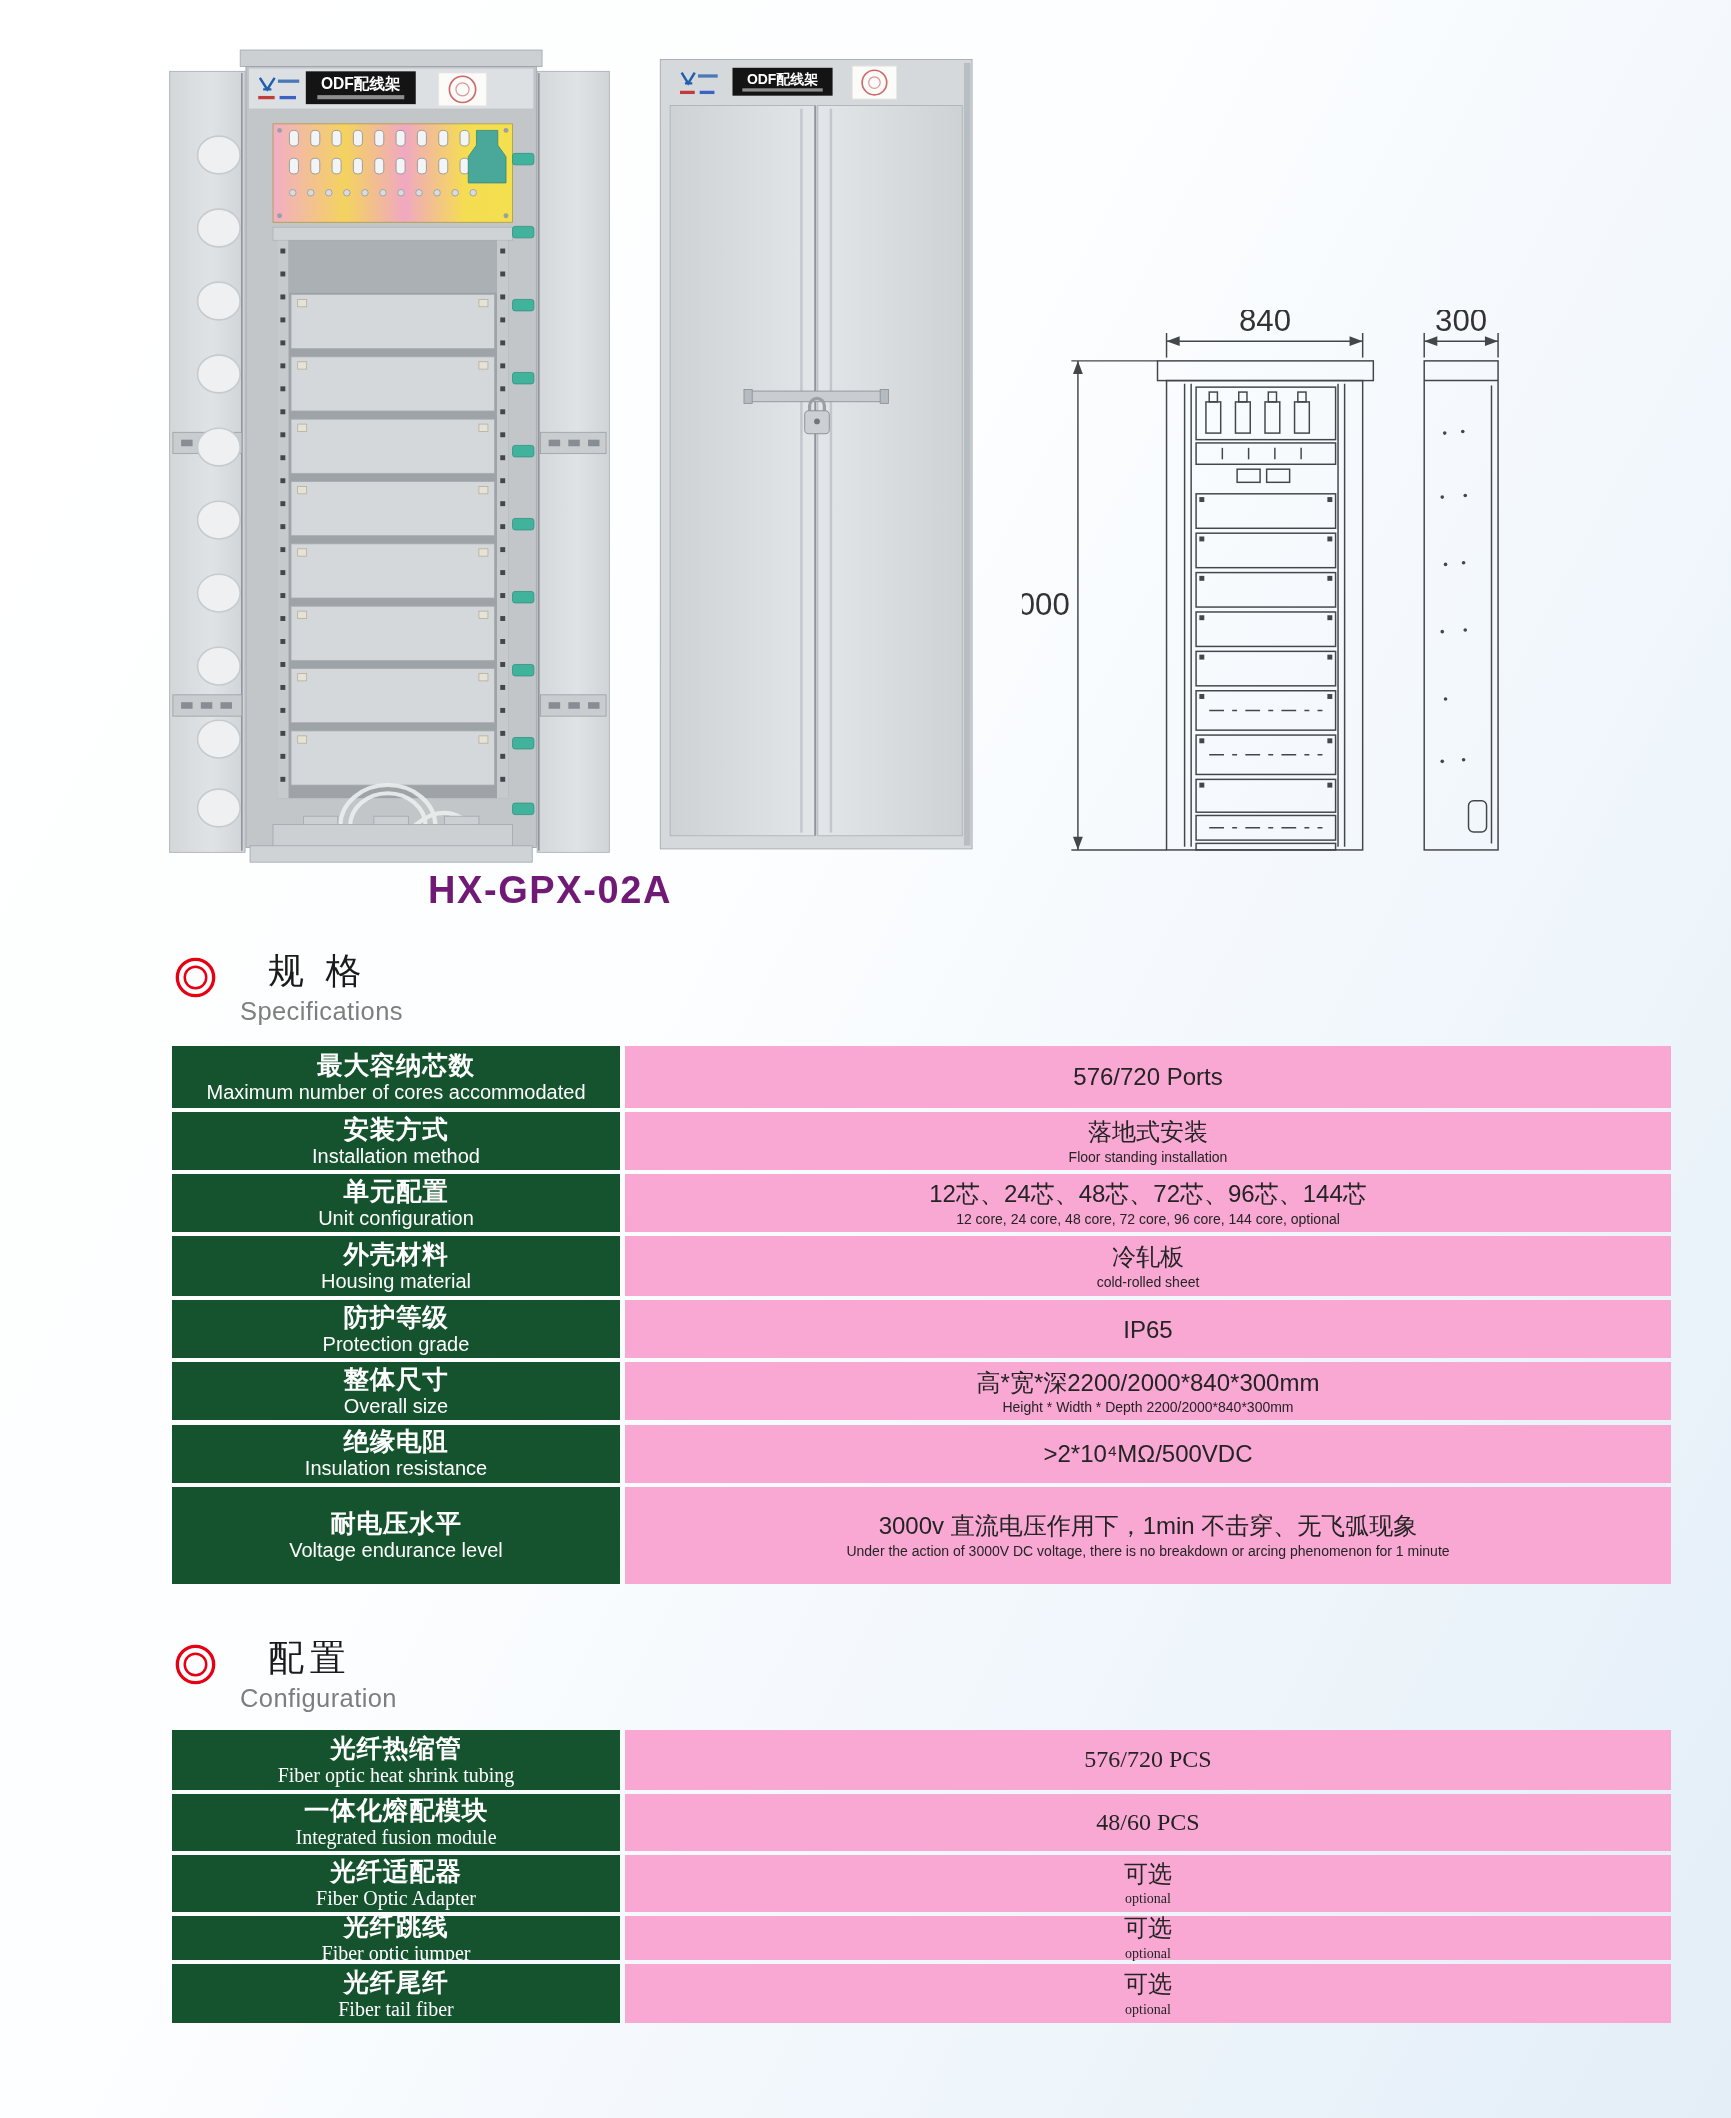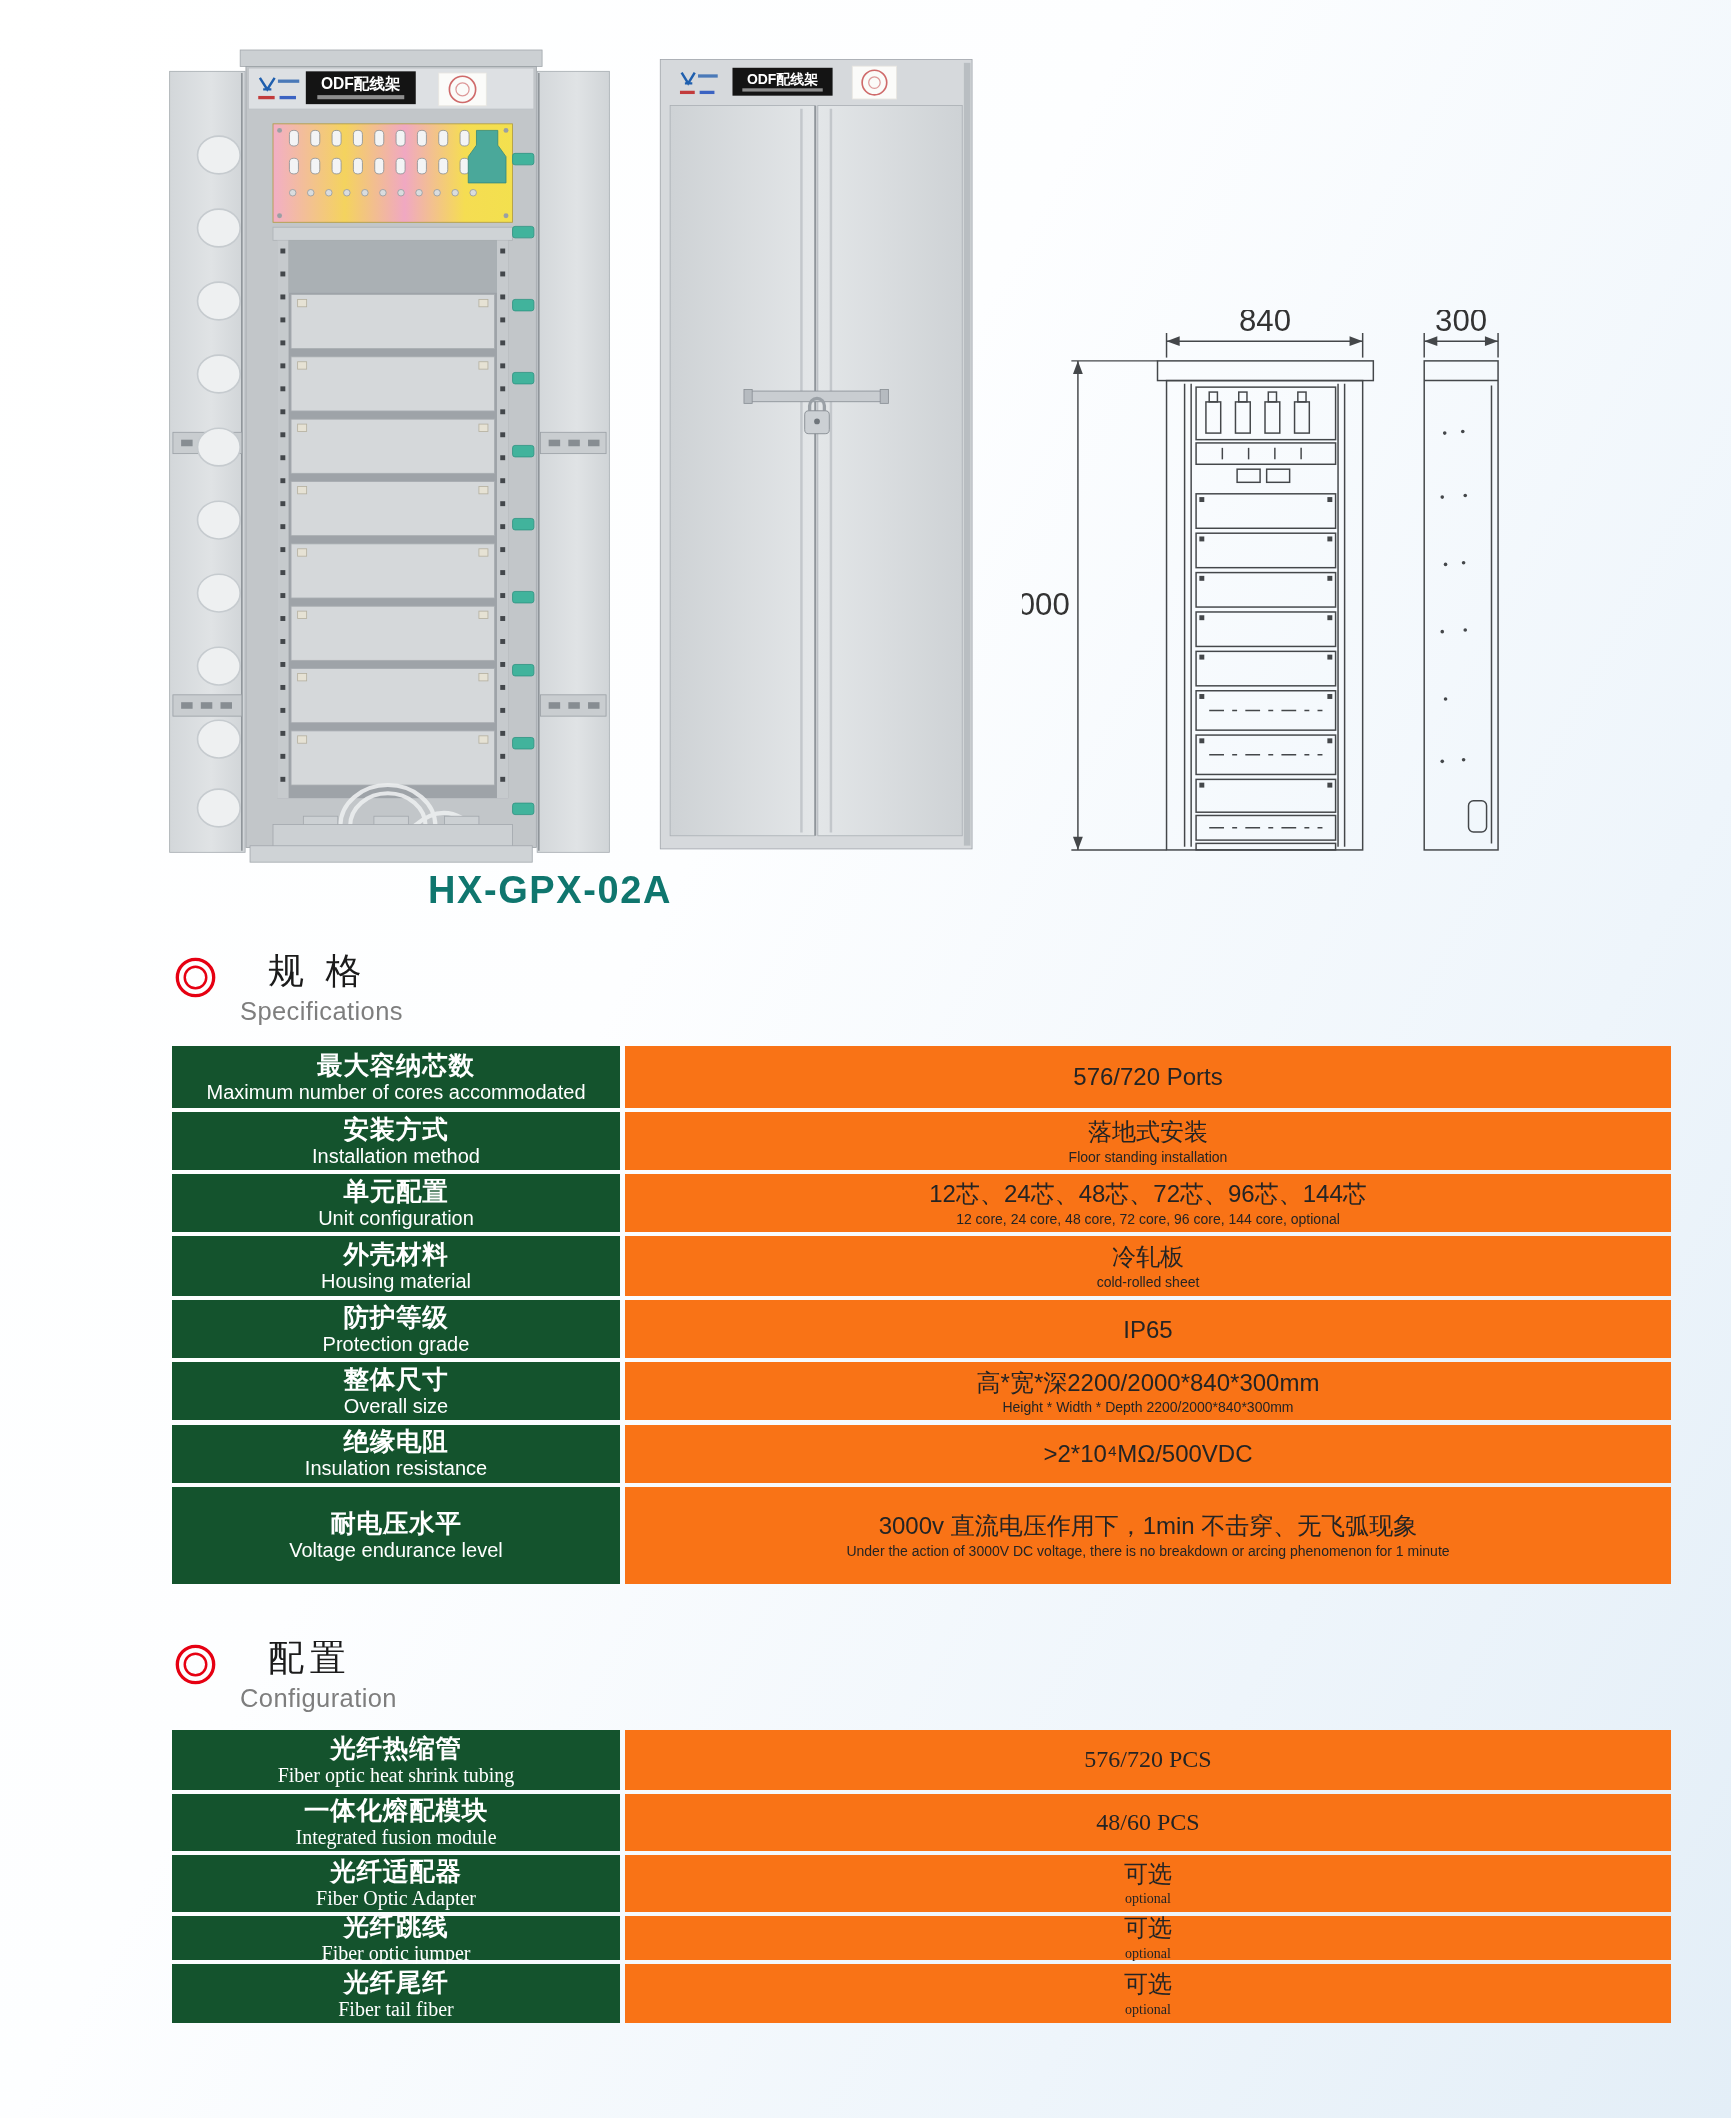--- a/index.html
+++ b/index.html
@@ -20,21 +20,21 @@
   
   .data-table{position:absolute;left:172px;width:1499px;display:flex;flex-direction:column;gap:4.1px;}
   .trow{display:flex;gap:5px;}
   .tlabel{
     width:448px;flex:0 0 448px;background:#14532d;color:#ffffff;
     display:flex;flex-direction:column;justify-content:center;align-items:center;text-align:center;
   }
   .tlabel .zh{font-size:25.5px;font-weight:bold;line-height:1.22;letter-spacing:0.8px;}
   .tlabel .en{font-size:20px;line-height:1.18;}
   .tvalue{
-    flex:1;background:#f97316;color:#242424;
+    flex:1;background:#f9a8d4;color:#242424;
     display:flex;flex-direction:column;justify-content:center;align-items:center;text-align:center;
   }
   .tvalue .v1{font-size:24px;line-height:1.32;}
   .tvalue .v2{font-size:14px;line-height:1.3;max-width:862px;}
 
   #spec-table{top:1046px;}
   #spec-table .trow:nth-child(1){height:62px;}
   #spec-table .trow:nth-child(2){height:58px;}
   #spec-table .trow:nth-child(3){height:58px;}
   #spec-table .trow:nth-child(4){height:60px;}
@@ -47,21 +47,21 @@
   #config-table{top:1730px;font-family:Liberation Serif, serif;}
   #config-table .trow:nth-child(1){height:60px;}
   #config-table .trow:nth-child(2){height:57px;}
   #config-table .trow:nth-child(3){height:57px;}
   #config-table .trow:nth-child(4){height:44px;border-radius:8px;}
   #config-table .trow:nth-child(5){height:59px;}
 
   
   .model-label{
     position:absolute;left:353px;top:869px;width:394px;text-align:center;
-    font-size:38px;font-weight:bold;color:#0f766e;letter-spacing:1.6px;
+    font-size:38px;font-weight:bold;color:#701a75;letter-spacing:1.6px;
   }
 </style>
 </head>
 <body>
 
 <svg class="abs" style="left:168px;top:48px" width="443" height="817" viewBox="0 0 540 995">
   <defs>
     <linearGradient id="doorG" x1="0" y1="0" x2="1" y2="0">
       <stop offset="0" stop-color="#d3d7da"></stop>
         <stop offset="0.55" stop-color="#e0e3e5"></stop>

